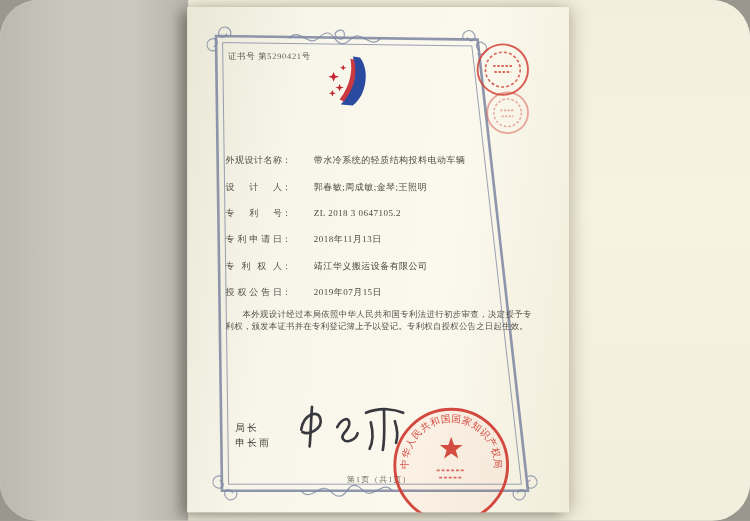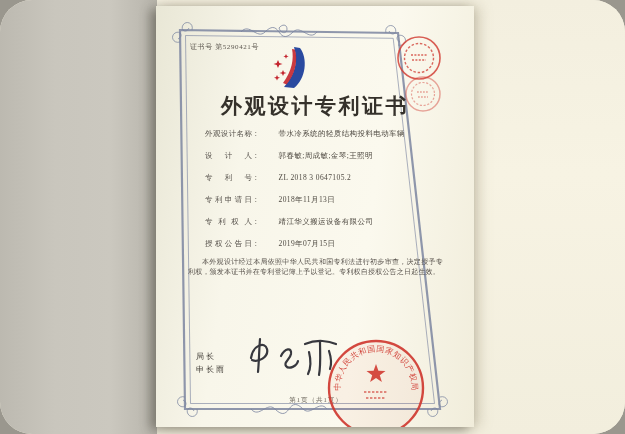--- a/index.html
+++ b/index.html
@@ -16,21 +16,21 @@
   .frame{position:absolute;left:0;top:0;}
   .cert-no{position:absolute;left:34px;top:36px;font-size:7px;letter-spacing:.6px;
            color:#5c574f;font-family:"Liberation Serif",serif;}
   .logo{position:absolute;left:114px;top:40px;}
   .title{position:absolute;left:20px;top:86px;width:278px;margin:0;text-align:center;
          font-size:21px;font-weight:600;letter-spacing:2.5px;color:#35312b;
          font-family:"Liberation Serif",serif;}
   .fields{position:absolute;left:32px;top:124px;width:256px;
           font-family:"Liberation Serif",serif;}
   .frow{display:flex;margin-bottom:14px;font-size:7.5px;line-height:8px;color:#4f4a42;}
-  .flabel{display:inline-block;width:47px;text-align:justify;text-align-last:justify;color:#55504a;padding-left:17px;}
+  .flabel{display:inline-block;width:47px;text-align:justify;text-align-last:justify;color:#55504a;}
   .fcolon{margin:0 1px 0 0;color:#55504a;}
   .fvalue{letter-spacing:.4px;margin-left:18px;}
   .paras{position:absolute;left:32px;top:252px;width:255px;
          font-family:"Liberation Serif",serif;}
   .paras p{margin:0 0 2px 0;font-size:7px;line-height:9.6px;text-align:justify;
            text-indent:2em;color:#56504a;letter-spacing:.2px;font-family:Liberation Serif, serif;}
   .director{position:absolute;left:40px;top:344px;font-size:8px;line-height:13px;
             letter-spacing:2px;color:#3f3b35;font-family:"Liberation Serif",serif;}
   .signature{position:absolute;left:87px;top:326px;}
   .pfooter{position:absolute;left:40px;top:390px;width:240px;text-align:center;
@@ -73,21 +73,20 @@
       <path d="M24 1 C28 14 26 28 14 41 L24 42 C36 33 38 12 30 2 Z" fill="#2a4aa0"></path>
       <path d="M22 3 C24 13 22 25 13 37 L16.5 38.5 C26 28 28 12 24.8 3.6 Z" fill="#c4242e" opacity=".9"></path>
       <g fill="#c4242e">
         <polygon points="8,14 9.3,17 12.5,18 9.3,19 8,22 6.7,19 3.5,18 6.7,17"></polygon>
         <polygon points="13,24 14,26.3 16.5,27 14,27.7 13,30 12,27.7 9.5,27 12,26.3"></polygon>
         <polygon points="7,29 7.9,31 10,31.7 7.9,32.4 7,34.4 6.1,32.4 4,31.7 6.1,31"></polygon>
         <polygon points="16,8 16.8,9.8 18.7,10.4 16.8,11 16,12.8 15.2,11 13.3,10.4 15.2,9.8"></polygon>
       </g>
     </svg>
 
-    <h1 class="title">外观设计专利证书</h1>
 
     <div class="fields">
       <div class="frow">
         <span class="flabel">外观设计名称</span>
           <span class="fcolon">：</span>
           <span class="fvalue">带水冷系统的轻质结构投料电动车辆</span>
       </div>
       <div class="frow">
         <span class="flabel">设计人</span>
           <span class="fcolon">：</span>

